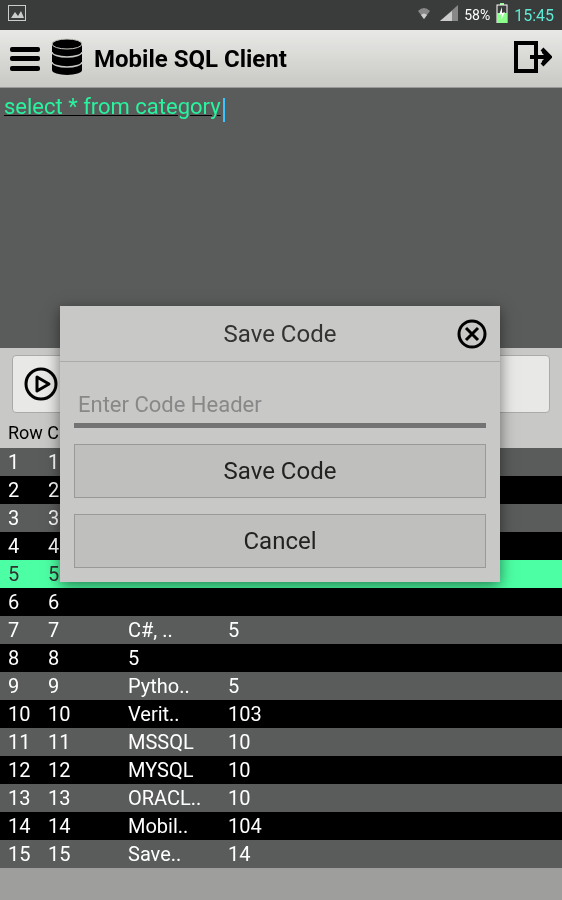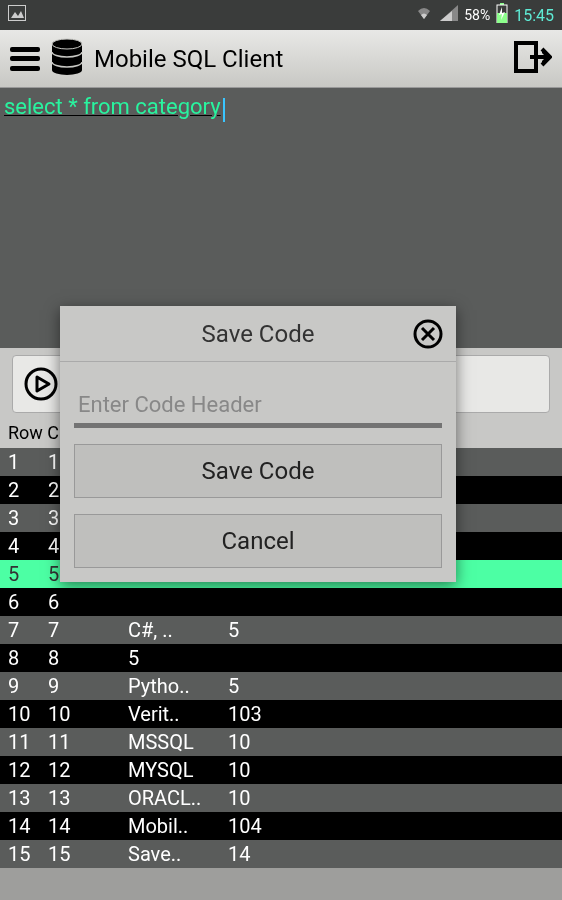--- a/index.html
+++ b/index.html
@@ -8,21 +8,21 @@
 
 .status-bar { height: 30px; background: #3a3c3b; display: flex; align-items: center; justify-content: space-between; padding: 0 8px; color: #ccc; font-size: 16px; }
 .status-left { display: flex; align-items: center; gap: 4px; }
 .status-right { display: flex; align-items: center; gap: 6px; }
 .status-time { color: #5eead4; font-size: 16px; }
 .status-battery { color: #8cff8c; }
 
 
 .app-header { height: 58px; background: linear-gradient(to bottom, #e8e8e6, #c8c8c4); display: flex; align-items: center; padding: 0 10px; justify-content: space-between; border-bottom: 1px solid #999; }
 .header-left { display: flex; align-items: center; gap: 10px; }
-.app-title { font-size: 24px; font-weight: normal; color: #000; }
+.app-title { font-size: 24px; font-weight: bold; color: #000; }
 
 
 .hamburger { width: 30px; height: 24px; display: flex; flex-direction: column; justify-content: space-between; }
 .hamburger-line { height: 5px; background: #000; border-radius: 2px; }
 
 
 .db-icon svg { width: 34px; height: 38px; }
 
 
 .exit-icon svg { width: 40px; height: 40px; }
@@ -51,21 +51,21 @@
 
 .c-rownum { width: 40px; }
 .c-id { width: 80px; }
 .c-name { width: 100px; }
 .c-val { width: 80px; }
 
 
 .bottom-nav { position: absolute; bottom: 0; left: 0; right: 0; height: 32px; background: #9e9e9c; }
 
 
-.modal-overlay { position: absolute; top: 306px; left: 60px; width: 396px; background: #c8c8c6; box-shadow: 0 4px 14px rgba(0,0,0,0.5); }
+.modal-overlay { position: absolute; top: 306px; left: 60px; width: 440px; background: #c8c8c6; box-shadow: 0 4px 14px rgba(0,0,0,0.5); }
 .modal-header { height: 56px; display: flex; align-items: center; justify-content: center; position: relative; border-bottom: 1px solid #aaa; }
 .modal-title { font-size: 24px; color: #333; }
 .modal-close { position: absolute; right: 12px; top: 12px; width: 32px; height: 32px; }
 .modal-body { padding: 24px 14px 14px; display: flex; flex-direction: column; gap: 16px; }
 .modal-input { height: 42px; border: none; border-bottom: 5px solid #737373; background: transparent; font-size: 22px; color: #666; padding: 0 4px; outline: none; }
 .modal-input::placeholder { color: #888; }
 .modal-btn { height: 54px; background: #bfbfbd; border: 1px solid #999; font-size: 24px; color: #222; display: flex; align-items: center; justify-content: center; }
 
 </style>
 </head>

